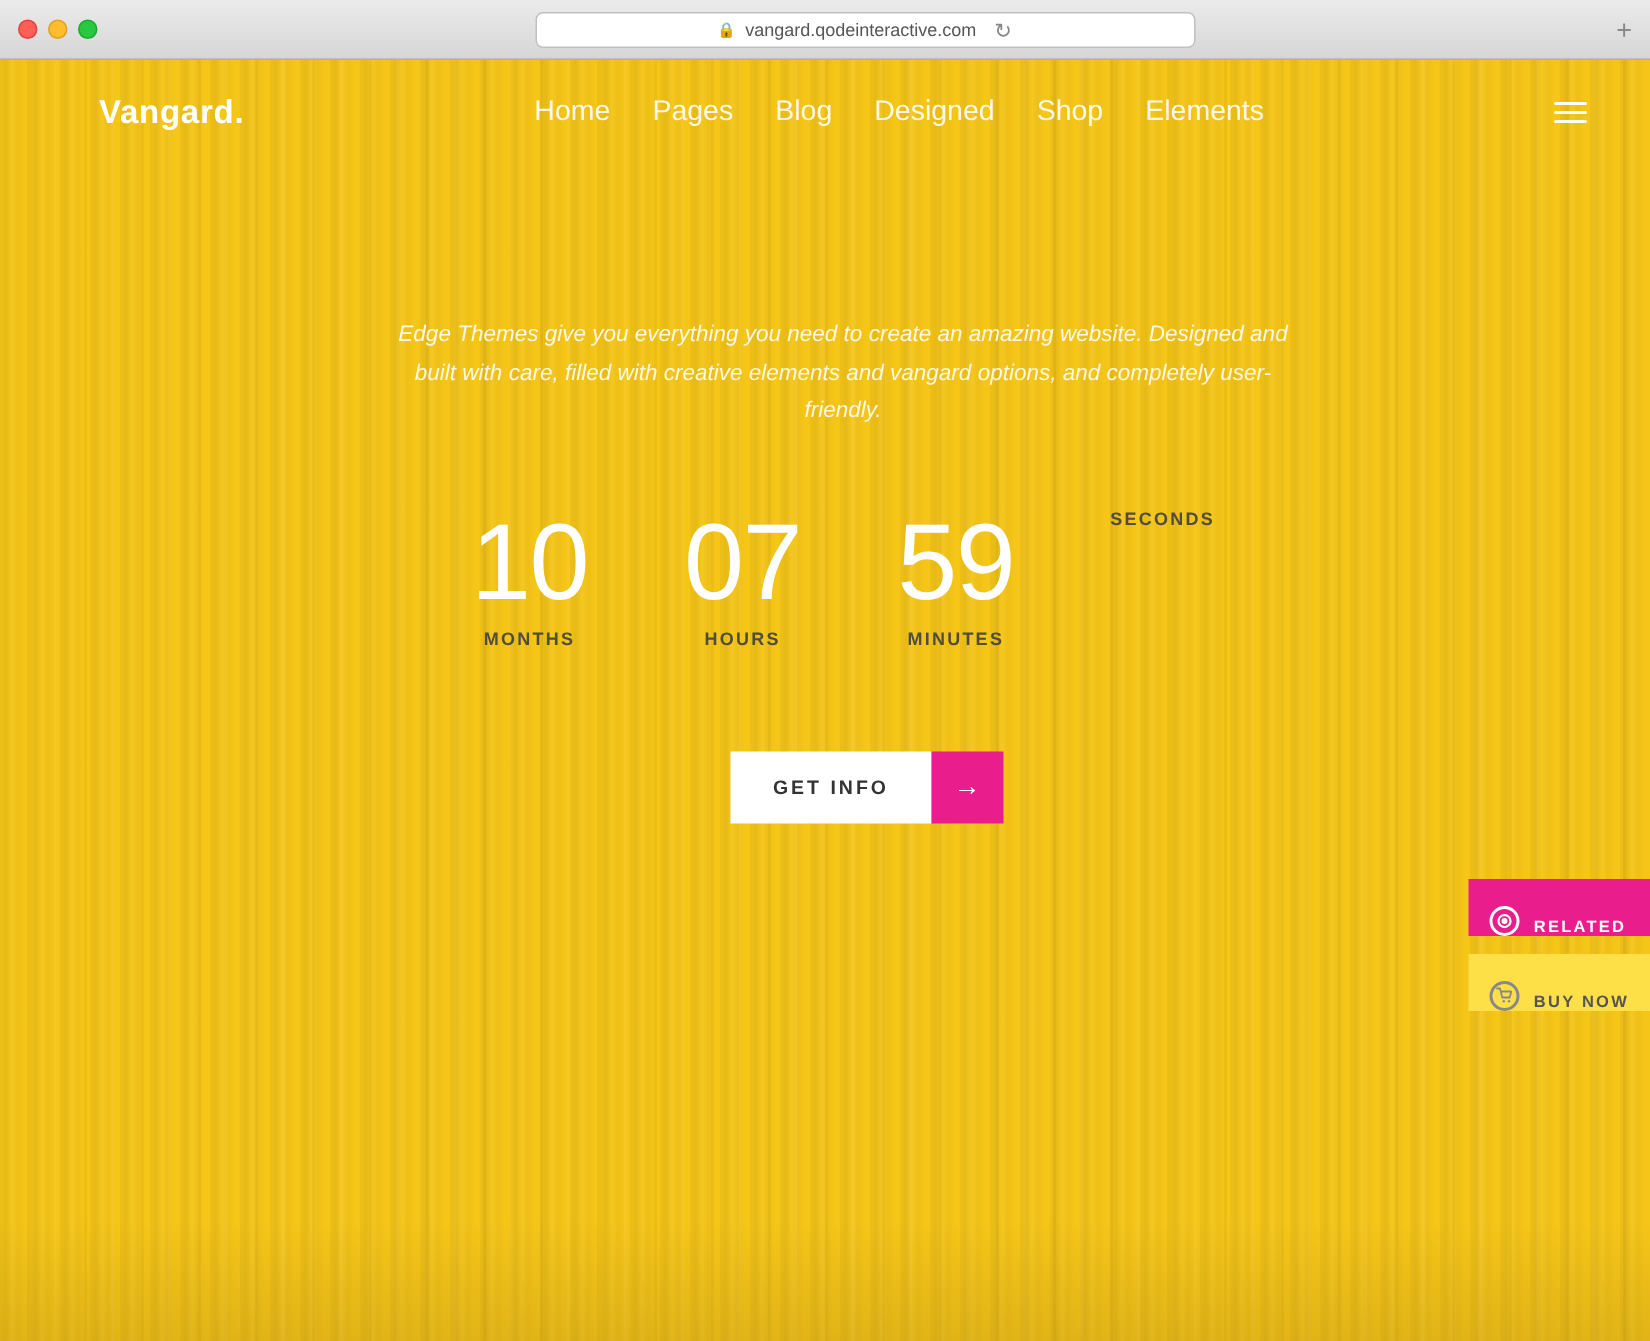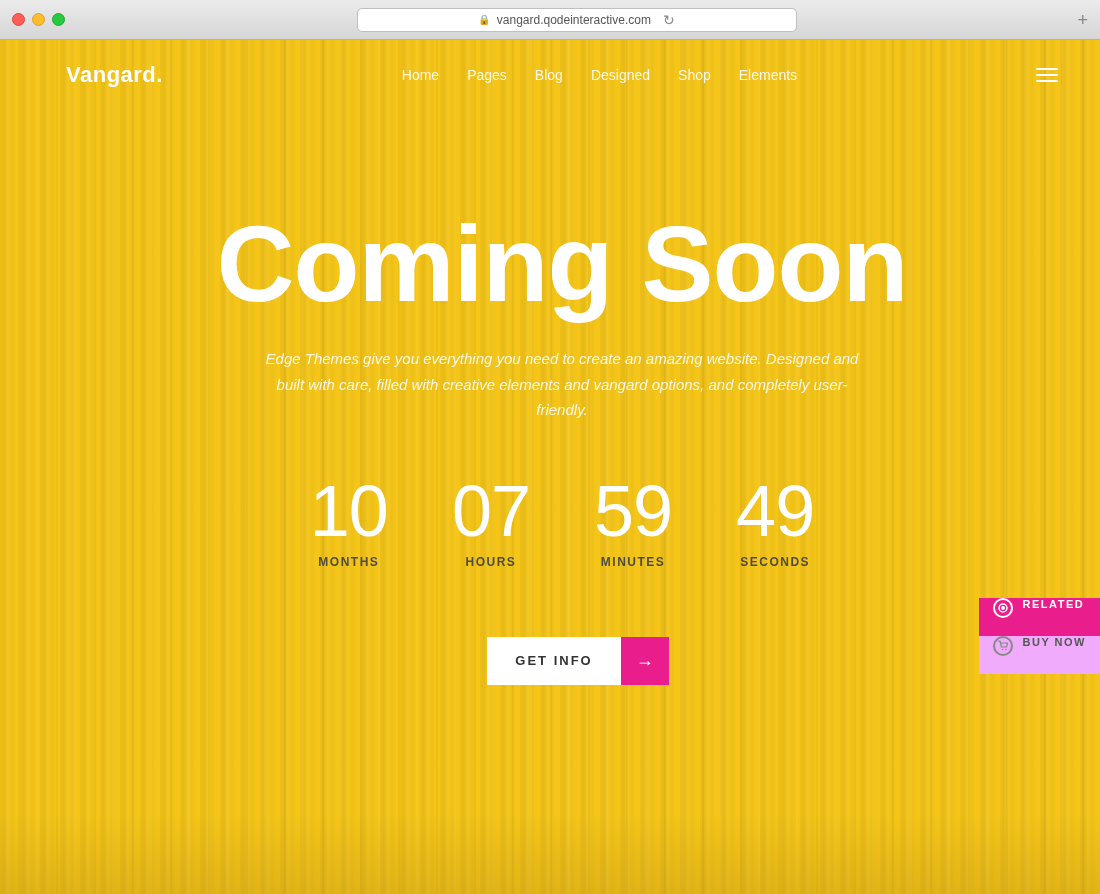--- a/index.html
+++ b/index.html
@@ -139,21 +139,21 @@
 
     .nav-links {
       display: flex;
       gap: 28px;
       list-style: none;
     }
 
     .nav-links li a {
       color: white;
       text-decoration: none;
-      font-size: 14px;
+      font-size: 19px;
       font-weight: 500;
       opacity: 0.9;
     }
 
     .hamburger {
       color: white;
       font-size: 20px;
       cursor: pointer;
       display: flex;
       flex-direction: column;
@@ -266,33 +266,34 @@
       position: absolute;
       right: 0;
       bottom: 220px;
       z-index: 20;
       display: flex;
       flex-direction: column;
     }
 
     .side-widget {
       display: flex;
-      align-items: flex-start;
+      align-items: flex-end;
       padding: 0 14px;
       height: 38px;
       gap: 10px;
       cursor: pointer;
+      margin-top: 12px;
     }
 
     .side-widget-related {
       background: #e91e8c;
     }
 
     .side-widget-buy {
-      background: #f0abfc;
+      background: #fde047;
     }
 
     .side-widget-icon {
       width: 20px;
       height: 20px;
       border-radius: 50%;
       border: 2px solid white;
       display: flex;
       align-items: center;
       justify-content: center;
@@ -368,38 +369,36 @@
       <li><a>Elements</a></li>
     </ul>
     <div class="hamburger">
       <span></span>
       <span></span>
       <span></span>
     </div>
   </nav>
 
   <div class="hero-content">
-    <h1 class="hero-title">Coming Soon</h1>
     <p class="hero-subtitle">Edge Themes give you everything you need to create an amazing website. Designed and built with care, filled with creative elements and vangard options, and completely user-friendly.</p>
 
     <div class="countdown">
       <div class="countdown-item">
         <div class="countdown-number">10</div>
         <div class="countdown-label">Months</div>
       </div>
       <div class="countdown-item">
         <div class="countdown-number">07</div>
         <div class="countdown-label">Hours</div>
       </div>
       <div class="countdown-item">
         <div class="countdown-number">59</div>
         <div class="countdown-label">Minutes</div>
       </div>
       <div class="countdown-item">
-        <div class="countdown-number">49</div>
         <div class="countdown-label">Seconds</div>
       </div>
     </div>
 
     <div class="cta-area">
       <button class="cta-btn">GET INFO</button>
       <button class="cta-arrow">→</button>
     </div>
   </div>
 

